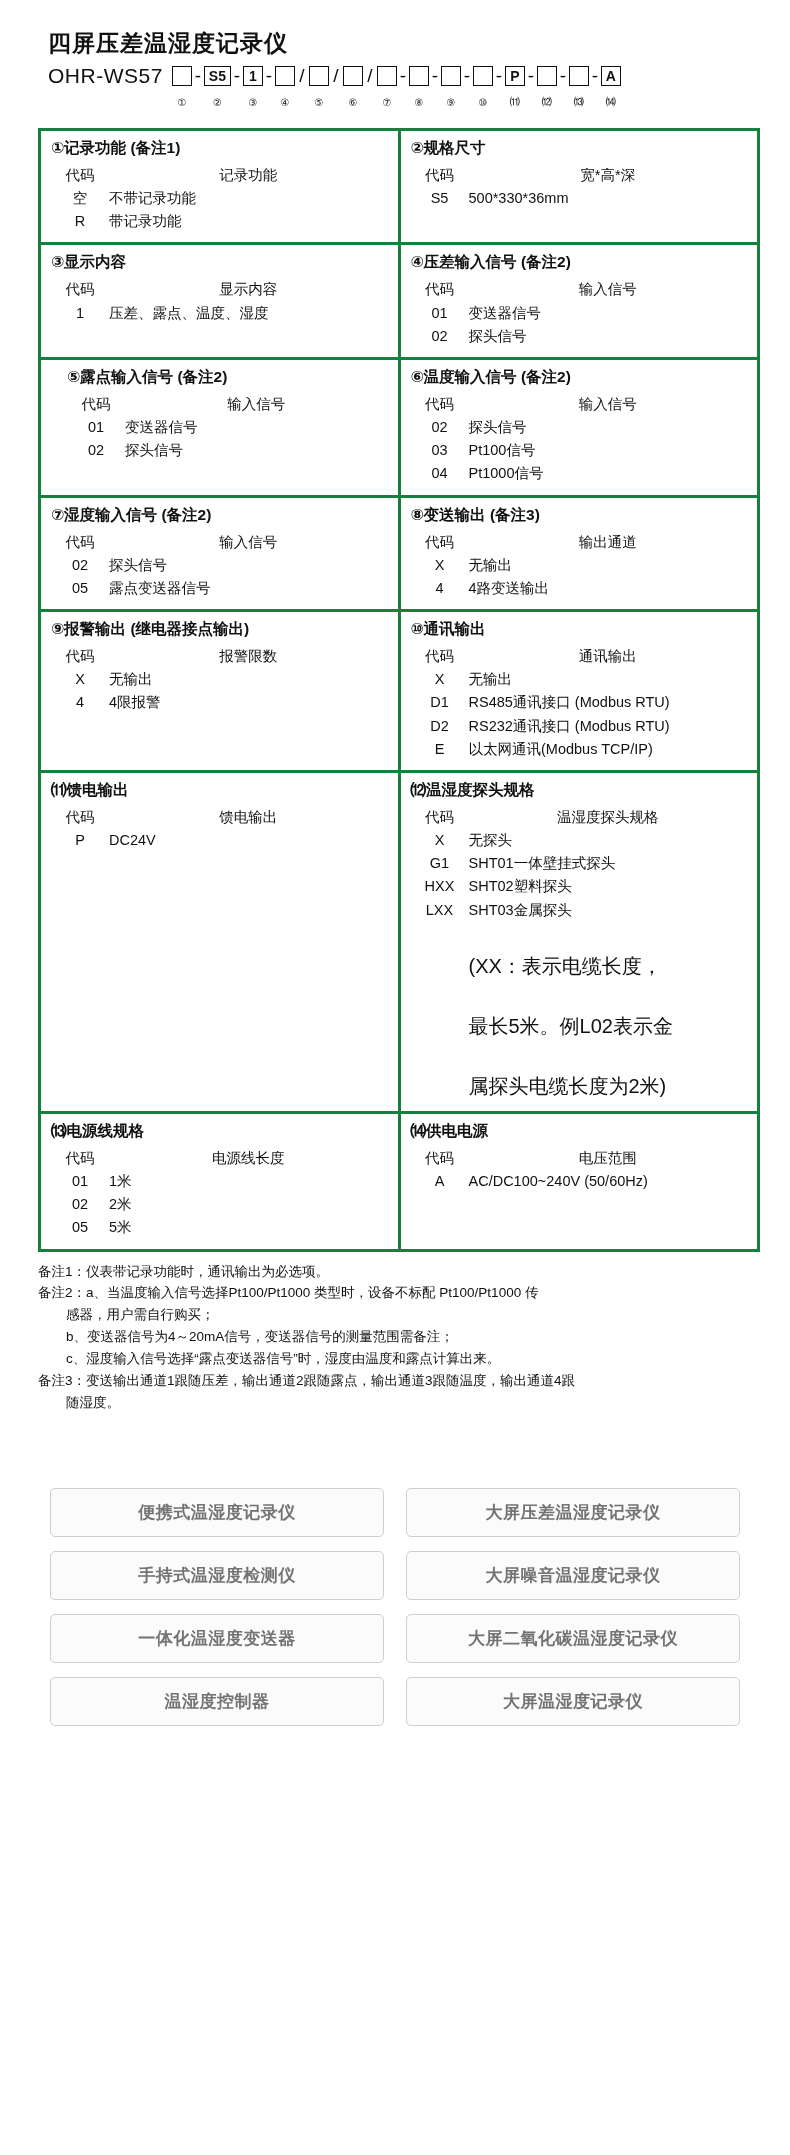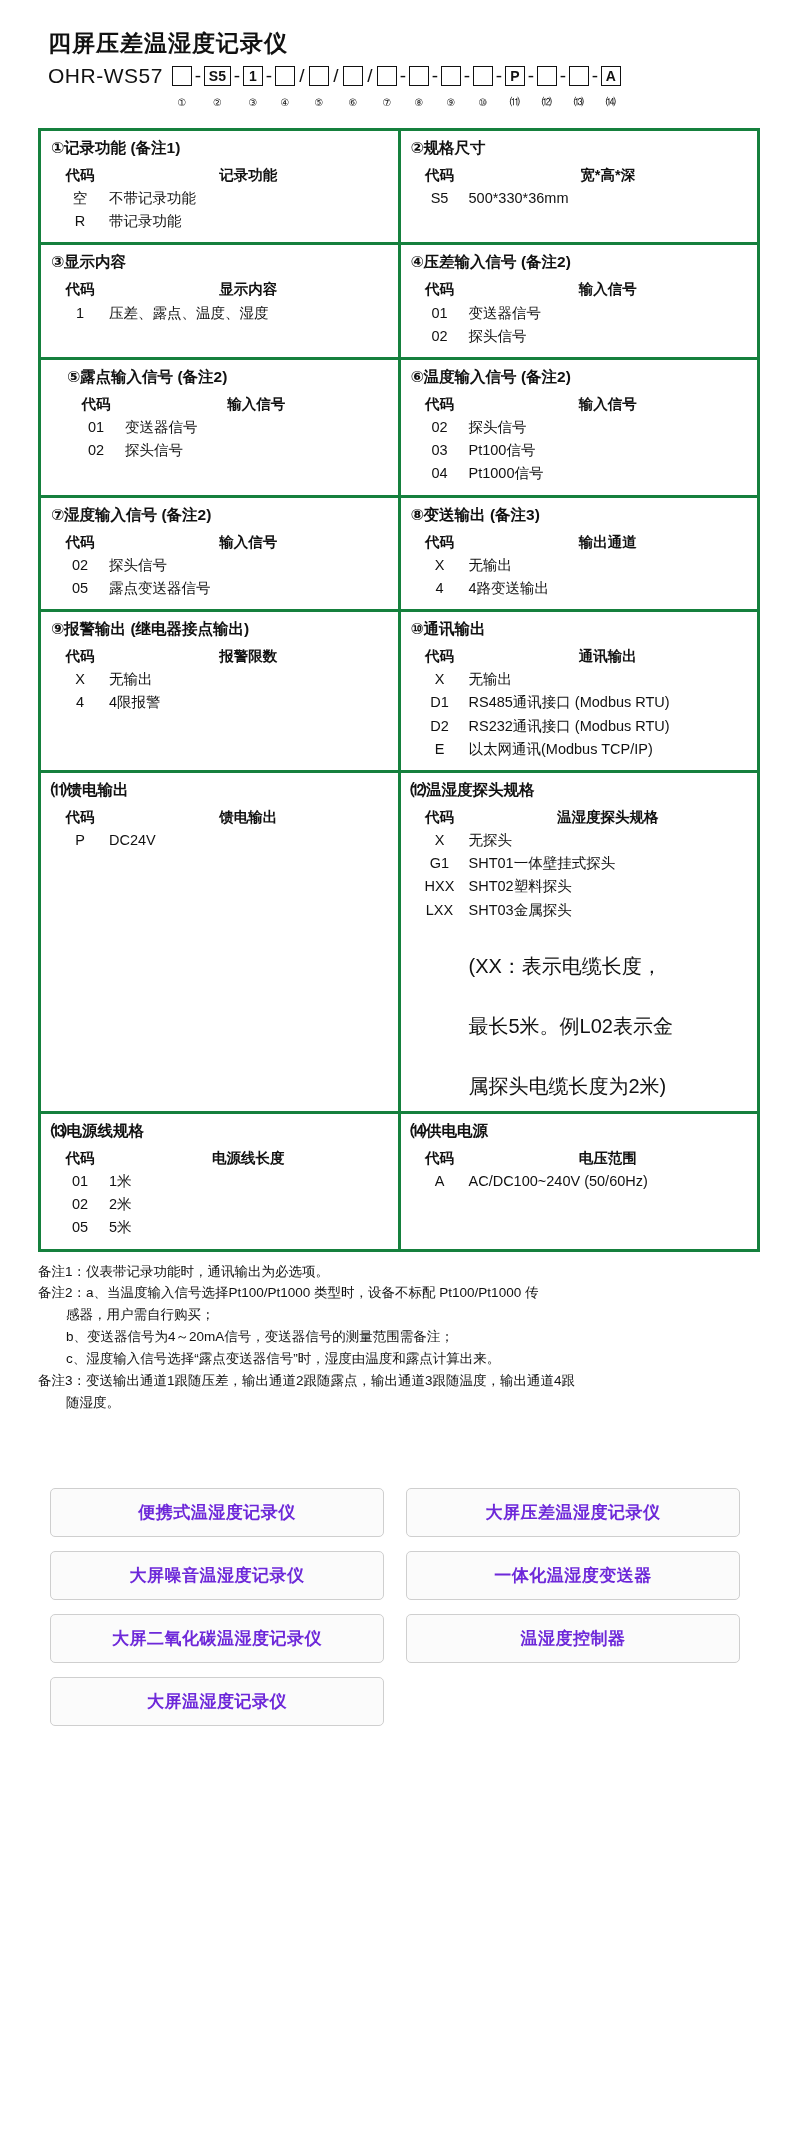--- a/index.html
+++ b/index.html
@@ -48,21 +48,21 @@
   table.spec td{
     border:3px solid #15803d;
     vertical-align:top;
     padding:0;
   }
   .cellpad{padding:7px 10px 9px 10px;}
   .grp-title{font-size:15.5px;font-weight:700;margin:0 0 5px 0;line-height:1.35;}
   .rowline{display:flex;font-size:14.5px;line-height:1.6;}
   .rowline .c1{width:58px;flex:0 0 58px;text-align:center;}
   .rowline .c2{flex:1 1 auto;}
-  .hdr .c1,.hdr .c2{font-weight:700;text-align:center;}
+  .hdr .c1,.hdr .c2{font-weight:400;text-align:center;}
   .note-in{padding-left:58px;font-size:20px;line-height:1.6;margin-top:28px;}
 
   
   .remarks{margin:9px 0 14px 8px;width:722px;font-size:13.5px;line-height:1.62;}
   .remarks p{margin:0;}
   .remarks .ind1{padding-left:28px;}
 
   
   .promo{margin-top:74px;text-align:center;}
   .promo-title{
@@ -77,21 +77,21 @@
     gap:14px 22px;
   }
   .pill{
     border:1px solid #cfcfcf;
     border-radius:5px;
     background:#fbfbfb;
     text-align:center;
     font-size:17px;
     font-weight:700;
     padding:12px 4px;
-    color:#6d28d9;
+    color:#737373;
     letter-spacing:0.5px;
   }
 </style>
 </head>
 <body>
 
 <div class="page">
 
   <h1 class="doc-title">四屏压差温湿度记录仪</h1>
 
@@ -447,20 +447,21 @@
       <p class="ind1">b、变送器信号为4～20mA信号，变送器信号的测量范围需备注；</p>
       <p class="ind1">c、湿度输入信号选择“露点变送器信号”时，湿度由温度和露点计算出来。</p>
       <p class="">备注3：变送输出通道1跟随压差，输出通道2跟随露点，输出通道3跟随温度，输出通道4跟</p>
       <p class="ind1">随湿度。</p>
     </div>
 
   <div class="promo">
     <div class="promo-grid" id="promo-grid">
         <div class="pill">便携式温湿度记录仪</div>
         <div class="pill">大屏压差温湿度记录仪</div>
+        <div class="pill">手持式温湿度检测仪</div>
         <div class="pill">大屏噪音温湿度记录仪</div>
         <div class="pill">一体化温湿度变送器</div>
         <div class="pill">大屏二氧化碳温湿度记录仪</div>
         <div class="pill">温湿度控制器</div>
         <div class="pill">大屏温湿度记录仪</div>
       </div>
   </div>
 
 </div>
 

